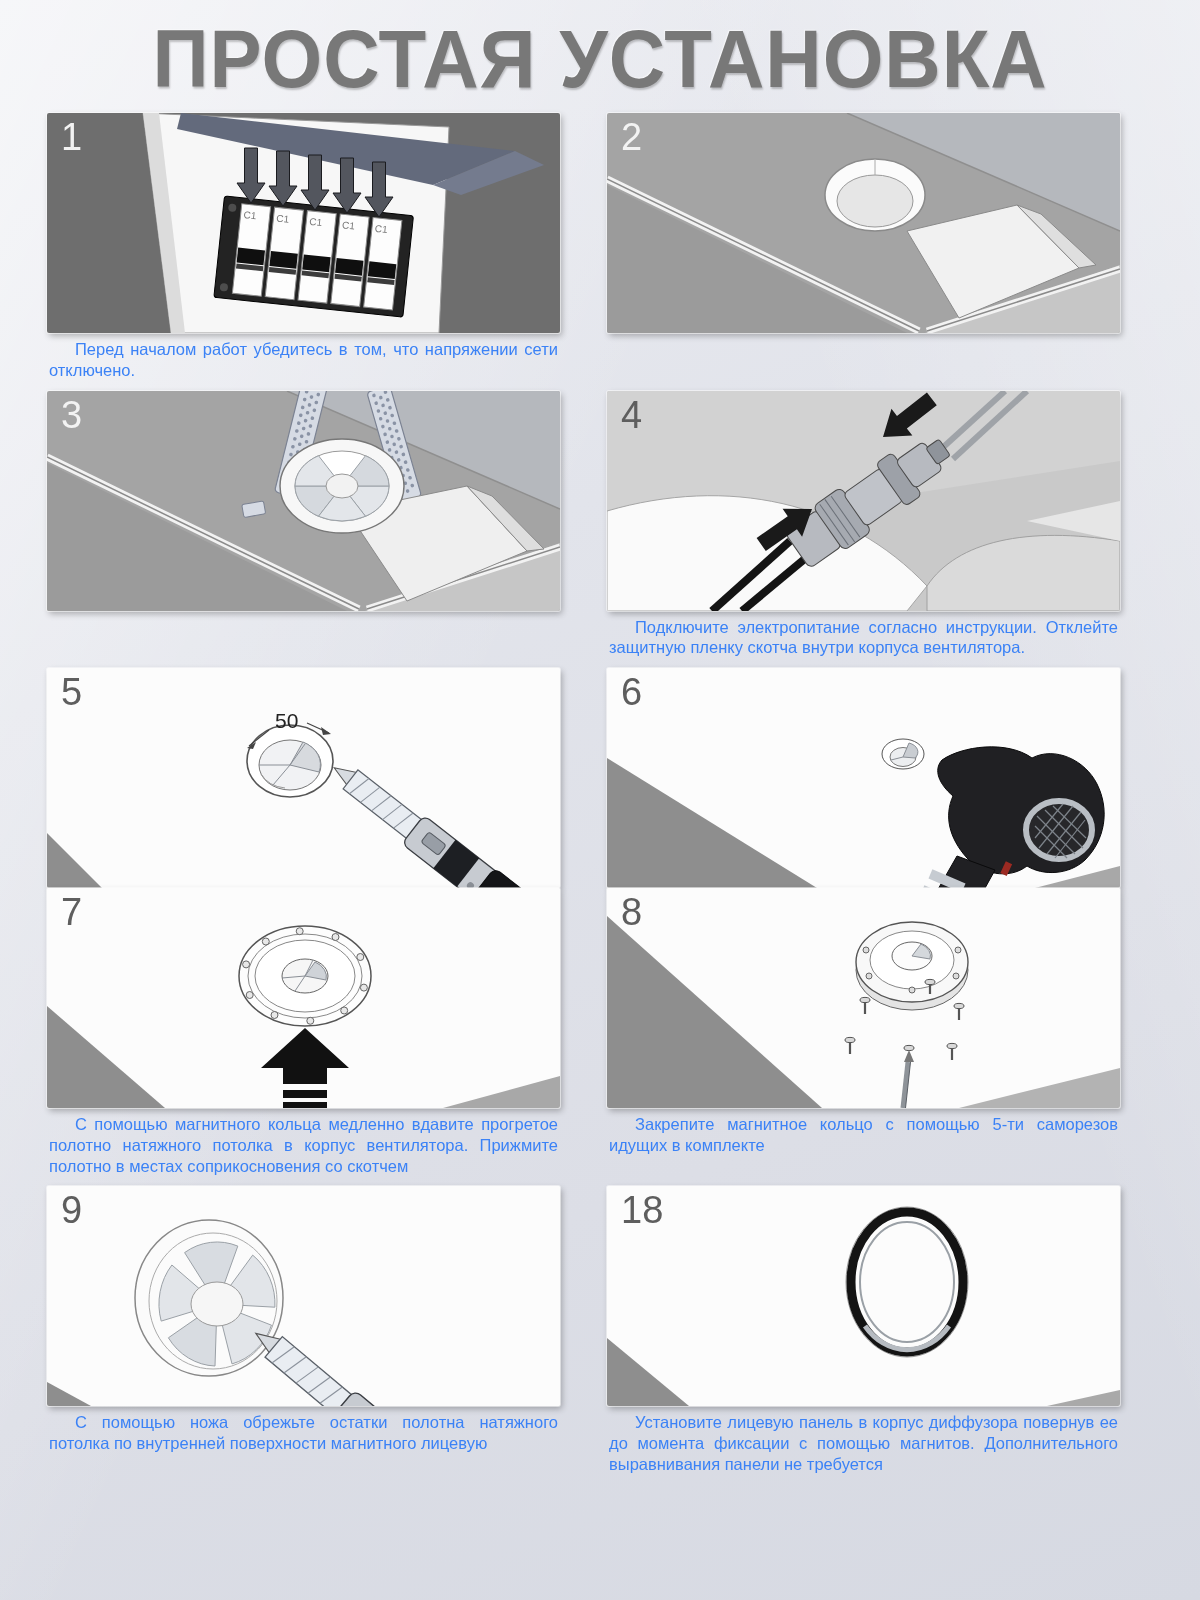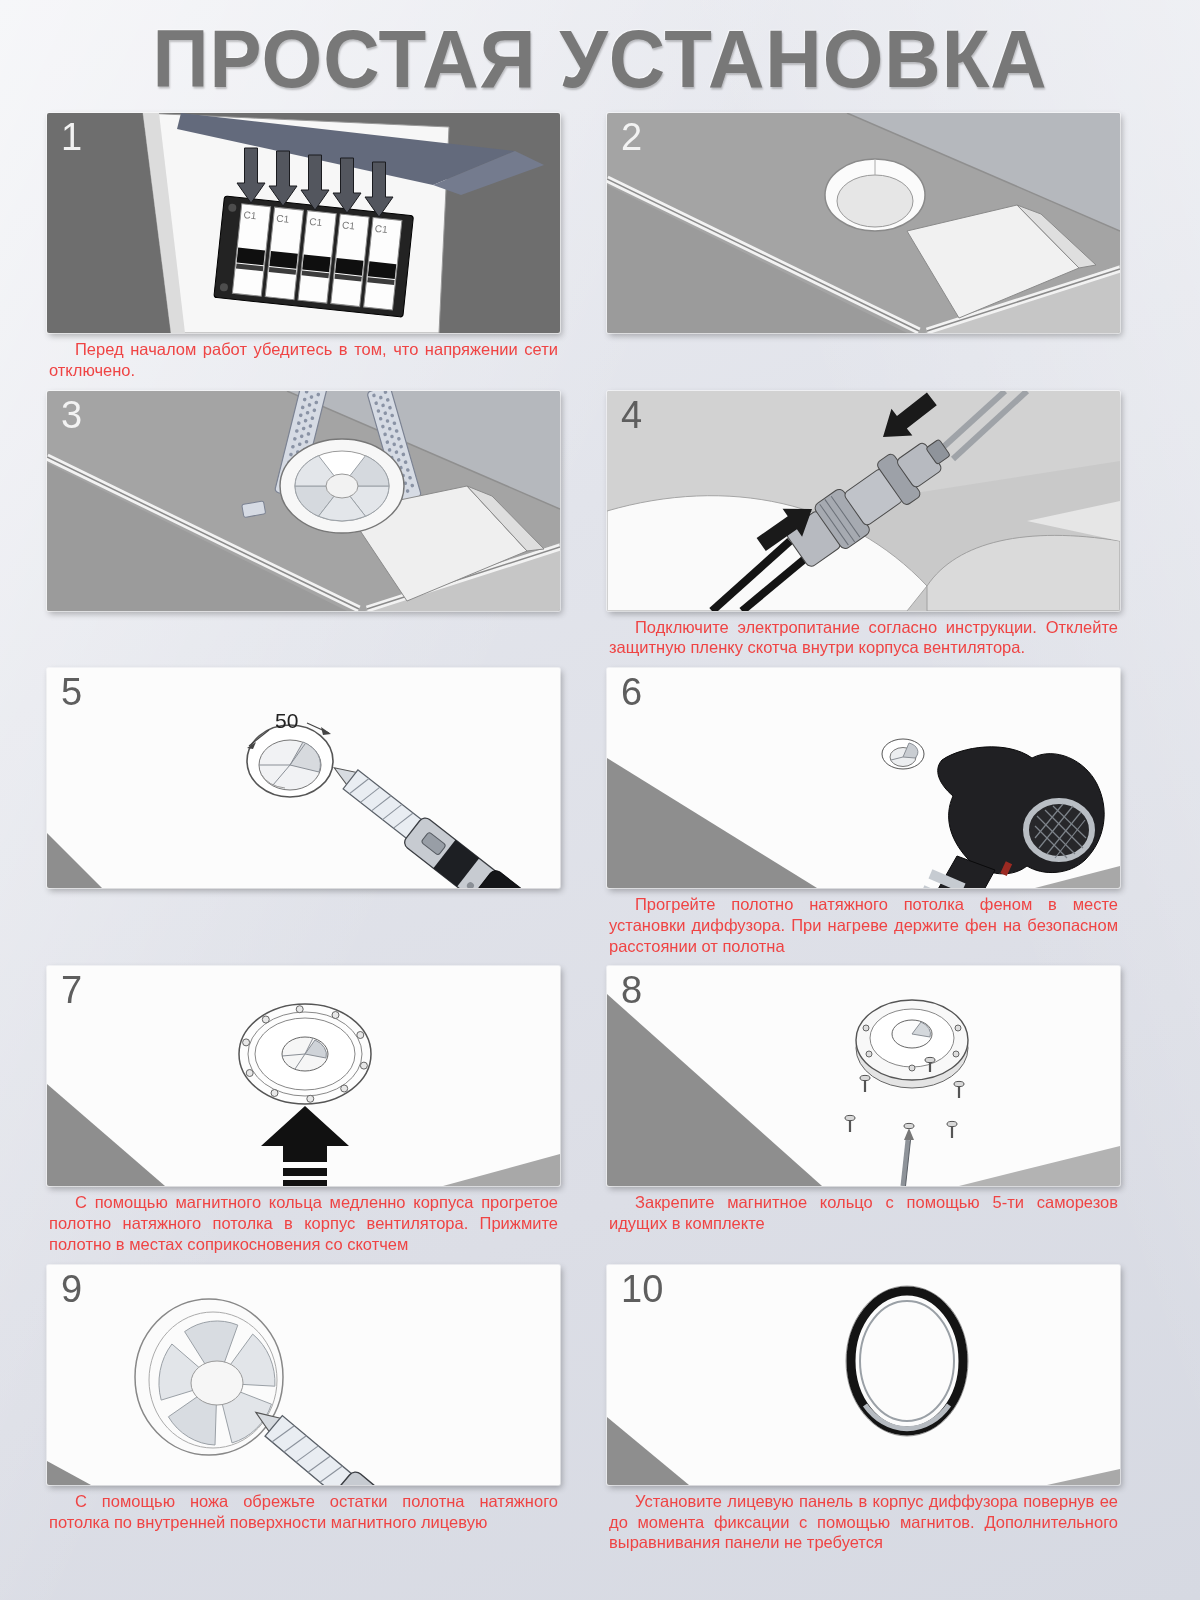--- a/index.html
+++ b/index.html
@@ -39,21 +39,21 @@
   .panel svg{display:block;width:100%;height:100%;}
   .step-num{
     position:absolute;top:4px;left:14px;
     font-size:38px;font-weight:400;line-height:1.1;
     color:#5e5e5e;
   }
   .step-num.light{color:#f3f3f3;}
   .caption{
     margin:6px 2px 10px 2px;
     font-size:16.5px;line-height:1.26;
-    color:#ef4444;
+    color:#3b82f6;
     text-align:justify;
     text-indent:26px;
   }
 </style>
 </head>
 <body>
 
 <h1 class="poster-title">ПРОСТАЯ УСТАНОВКА</h1>
 
 <div class="grid">
@@ -281,21 +281,20 @@
           <line x1="430" y1="148" x2="468" y2="186" stroke="#7d838a" stroke-width="1.2"></line>
           <line x1="438" y1="142" x2="476" y2="180" stroke="#7d838a" stroke-width="1.2"></line>
           <line x1="446" y1="138" x2="479" y2="170" stroke="#7d838a" stroke-width="1.2"></line>
           <line x1="428" y1="158" x2="460" y2="190" stroke="#7d838a" stroke-width="1.2"></line>
           <rect x="322" y="208" width="36" height="10" fill="#c6cbd1" transform="rotate(23 340 213)"></rect>
           <rect x="314" y="224" width="36" height="10" fill="#c6cbd1" transform="rotate(23 332 229)"></rect>
         </g>
       </svg>
       <div class="step-num">6</div>
     </div>
-    <p class="caption">Прогрейте полотно натяжного потолка феном в месте установки диффузора. При нагреве держите фен на безопасном расстоянии от полотна</p>
   </div>
 
   <div class="cell">
     <div class="panel">
       <svg viewBox="0 0 513 220" preserveAspectRatio="none">
         <rect width="513" height="220" fill="#fcfcfc"></rect>
         <polygon points="0,118 118,220 0,220" fill="#8e8e8e"></polygon>
         <polygon points="513,188 513,220 396,220" fill="#a8a8a8"></polygon>
         <g>
           <ellipse cx="258" cy="88" rx="66" ry="50" fill="#fdfdfd" stroke="#555" stroke-width="1.5"></ellipse>
@@ -318,21 +317,21 @@
           <line x1="258" y1="88" x2="266" y2="72" stroke="#8a8f96"></line>
         </g>
         <g fill="#111">
           <polygon points="258,140 302,180 280,180 280,196 236,196 236,180 214,180"></polygon>
           <rect x="236" y="202" width="44" height="8"></rect>
           <rect x="236" y="214" width="44" height="6"></rect>
         </g>
       </svg>
       <div class="step-num">7</div>
     </div>
-    <p class="caption">С помощью магнитного кольца медленно корпуса прогретое полотно натяжного потолка в корпус вентилятора. Прижмите полотно в местах соприкосновения со скотчем</p>
+    <p class="caption">С помощью магнитного кольца медленно вдавите прогретое полотно натяжного потолка в корпус вентилятора. Прижмите полотно в местах соприкосновения со скотчем</p>
   </div>
 
   <div class="cell">
     <div class="panel">
       <svg viewBox="0 0 513 220" preserveAspectRatio="none">
         <rect width="513" height="220" fill="#fcfcfc"></rect>
         <polygon points="0,28 215,220 0,220" fill="#8e8e8e"></polygon>
         <polygon points="513,180 513,220 352,220" fill="#b3b3b3"></polygon>
         <g>
           <ellipse cx="305" cy="82" rx="56" ry="40" fill="#e4e4e4" stroke="#666"></ellipse>
@@ -411,18 +410,18 @@
         <rect width="513" height="220" fill="#fcfcfc"></rect>
         <polygon points="0,152 82,220 0,220" fill="#8e8e8e"></polygon>
         <polygon points="513,204 513,220 440,220" fill="#a9a9a9"></polygon>
         <g>
           <ellipse cx="300" cy="96" rx="61" ry="75" fill="none" stroke="#9a9a9a" stroke-width="1"></ellipse>
           <ellipse cx="300" cy="96" rx="56" ry="70" fill="none" stroke="#141414" stroke-width="9"></ellipse>
           <ellipse cx="300" cy="96" rx="47" ry="60" fill="none" stroke="#9aa0a6" stroke-width="2"></ellipse>
           <path d="M258,140 A56,70 0 0 0 342,140" fill="none" stroke="#b6bbc1" stroke-width="5"></path>
         </g>
       </svg>
-      <div class="step-num">10</div>
+      <div class="step-num">18</div>
     </div>
     <p class="caption">Установите лицевую панель в корпус диффузора повернув ее до момента фиксации с помощью магнитов. Дополнительного выравнивания панели не требуется</p>
   </div>
 
 </div>
 
 </body></html>

